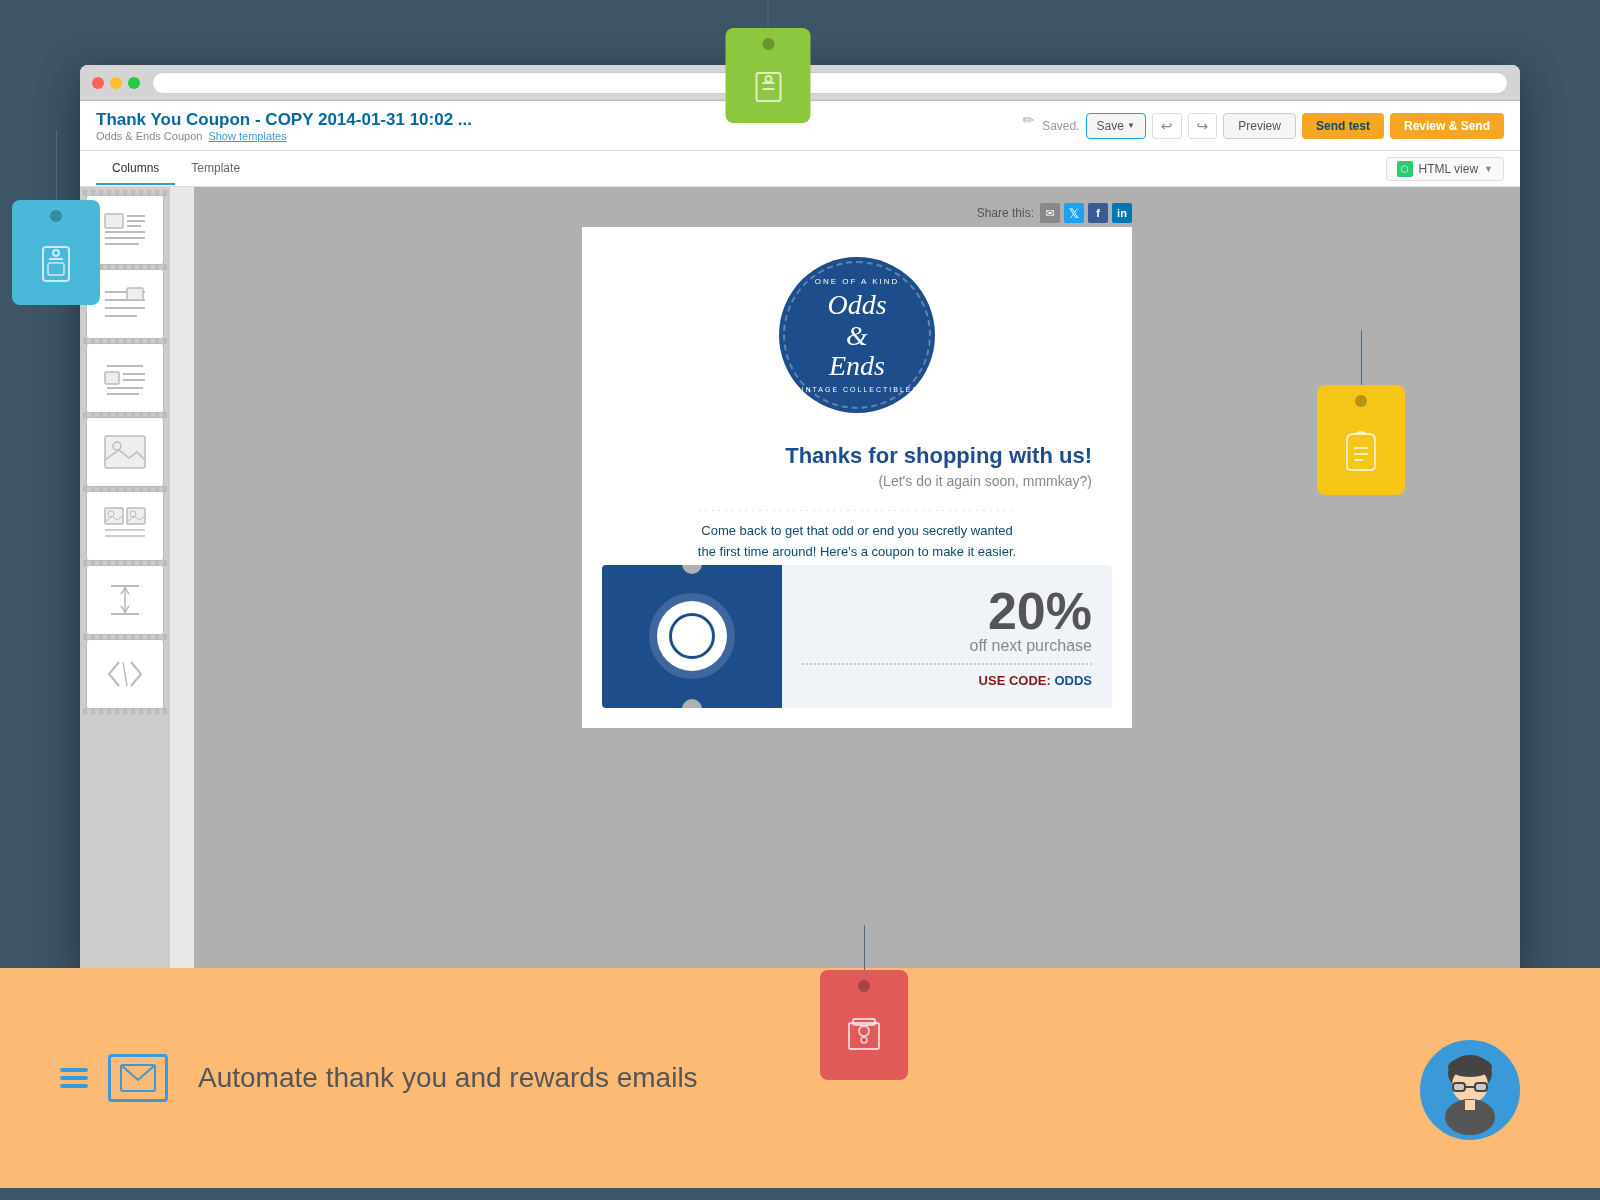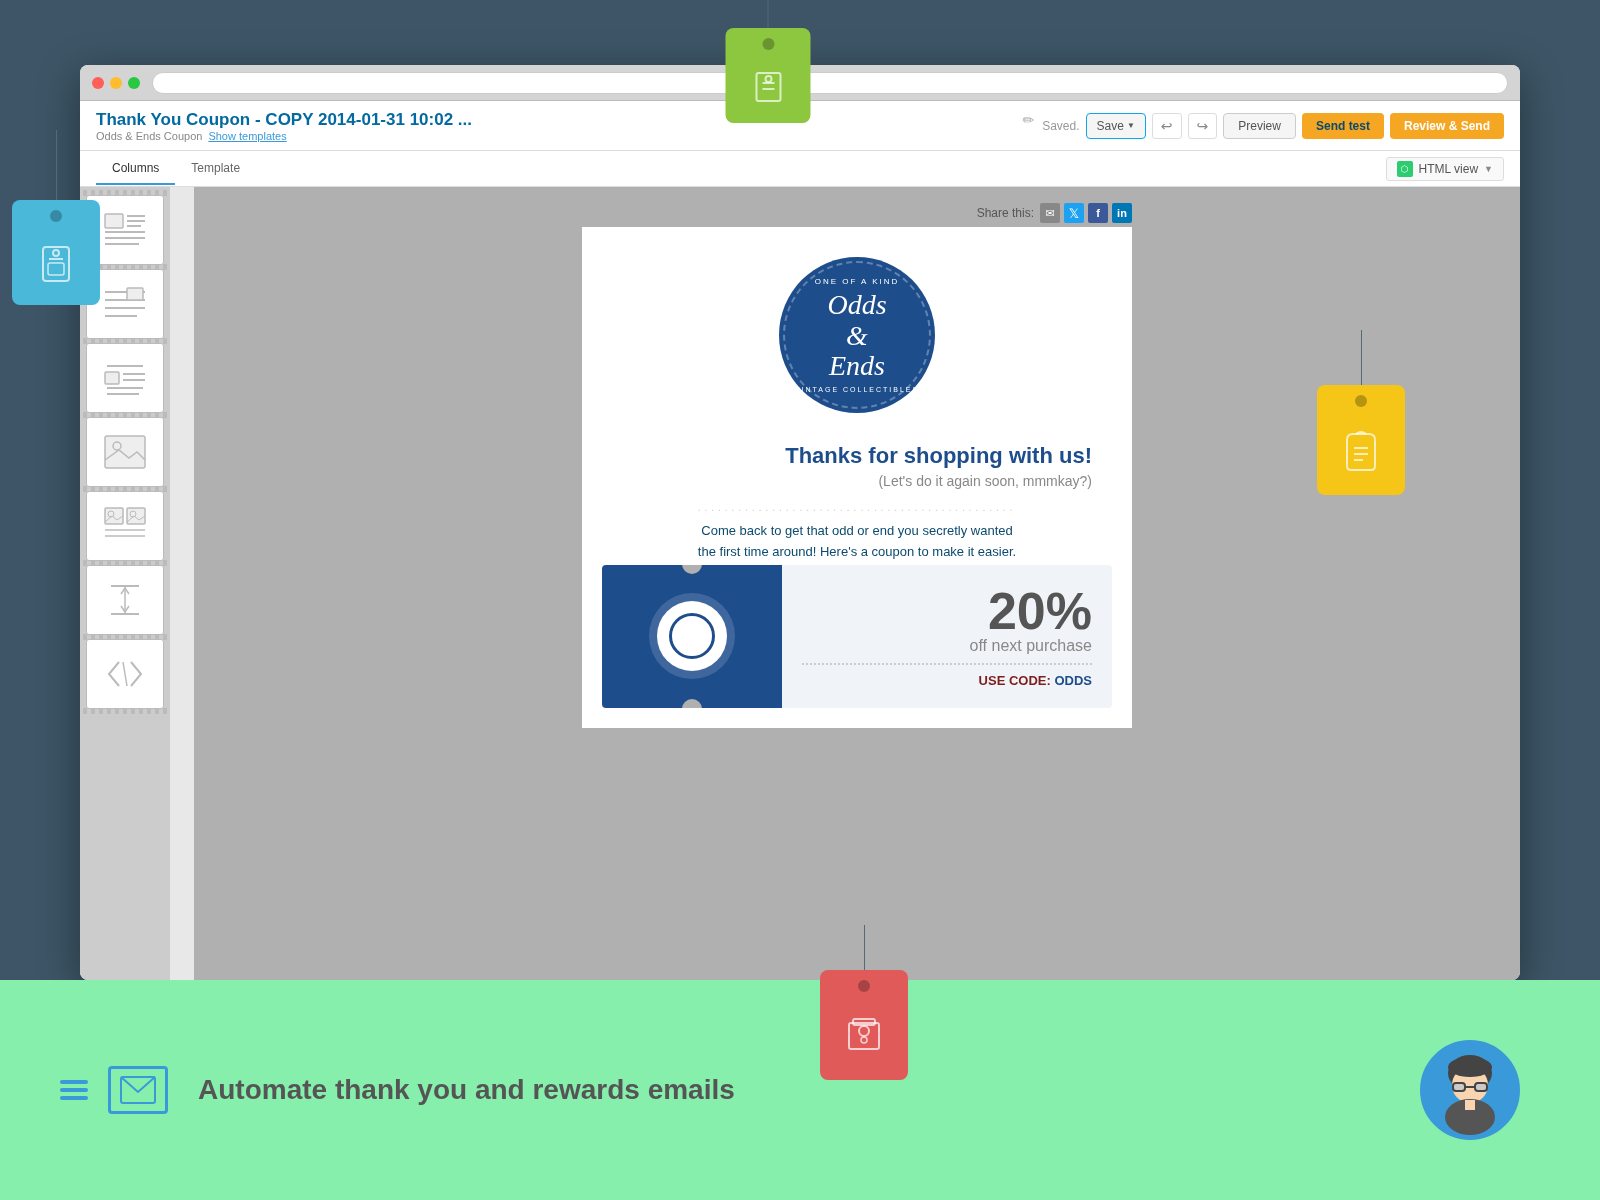--- a/index.html
+++ b/index.html
@@ -398,30 +398,29 @@
     }
     .coupon-code span {
       color: #7f1d1d;
       font-weight: bold;
       font-style: normal;
     }
 
     
     .bottom-bar {
       position: absolute;
-      bottom: 0;
+      bottom: 12px;
       left: 0;
       right: 0;
       height: 220px;
-      background: #86efac;
+      background: #fdba74;
       display: flex;
       align-items: center;
       padding: 0 60px;
       gap: 30px;
-      font-weight: bold;
     }
     .bottom-icon-group {
       display: flex;
       align-items: center;
       gap: 16px;
     }
     .email-icon-box {
       width: 60px;
       height: 48px;
       border: 3px solid #3a9ad9;

